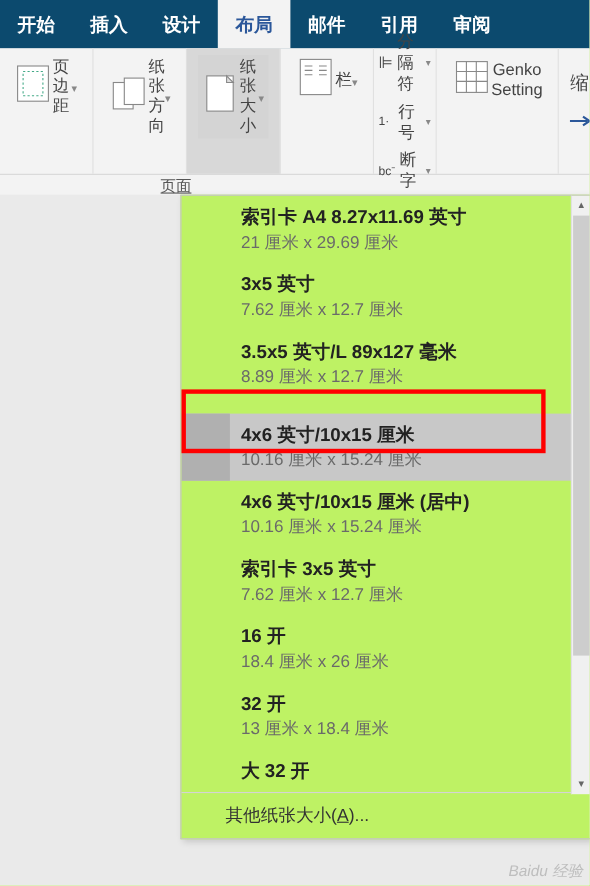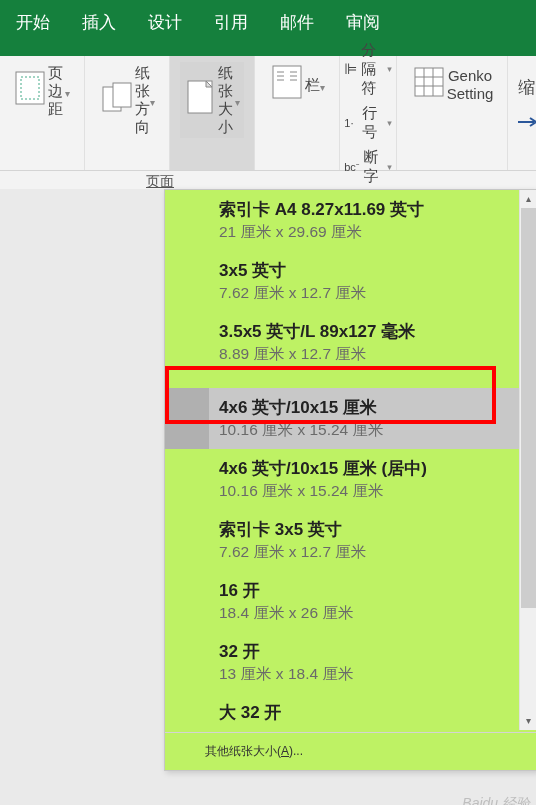--- a/index.html
+++ b/index.html
@@ -6,24 +6,25 @@
     body {
       font-family: "Microsoft YaHei", "Segoe UI", sans-serif;
       background: #f0f0f0;
       width: 536px;
       height: 805px;
       overflow: hidden;
       position: relative;
     }
     .tabs {
       display: flex;
-      background: #15803d;
-      height: 56px;
+      background: #0c4a6e;
+      height: 44px;
       color: #fff;
       font-size: 17px;
+      font-weight: bold;
     }
     .tab {
       padding: 11px 16px 11px 16px;
       cursor: pointer;
     }
     .tab.active {
       background: #f3f3f3;
       color: #2b579a;
     }
     .ribbon {
@@ -161,21 +162,21 @@
       position: absolute;
       top: 18px;
       width: 16px;
       left: 1px;
       height: 400px;
       background: #cdcdcd;
     }
     .dd-footer {
       border-top: 1px solid #d4d4d4;
       padding: 10px 12px 10px 40px;
-      font-size: 12px;
+      font-size: 16px;
       color: #333;
       cursor: pointer;
     }
     .watermark {
       position: absolute;
       right: 6px;
       bottom: 4px;
       font-size: 14px;
       color: rgba(160,160,160,0.6);
       font-style: italic;
@@ -184,22 +185,23 @@
     .shrink-text { font-size: 17px; color: #444; padding: 14px 0 0 6px; }
     .underline { text-decoration: underline; }
   </style>
 </head>
 <body>
 
 <div class="tabs">
   <div class="tab">开始</div>
   <div class="tab">插入</div>
   <div class="tab">设计</div>
+  <div class="tab active">布局</div>
+  <div class="tab">邮件</div>
   <div class="tab">引用</div>
-  <div class="tab">邮件</div>
   <div class="tab">审阅</div>
 </div>
 
 <div class="ribbon">
   <div class="ribbon-group">
     <div class="ribbon-btn">
       <div class="ribbon-icon">
         <svg width="32" height="36">
             <rect x="2" y="2" width="28" height="32" fill="#fff" stroke="#888"></rect>
             <rect x="7" y="7" width="18" height="22" fill="none" stroke="#4a8" stroke-dasharray="2,2"></rect>

